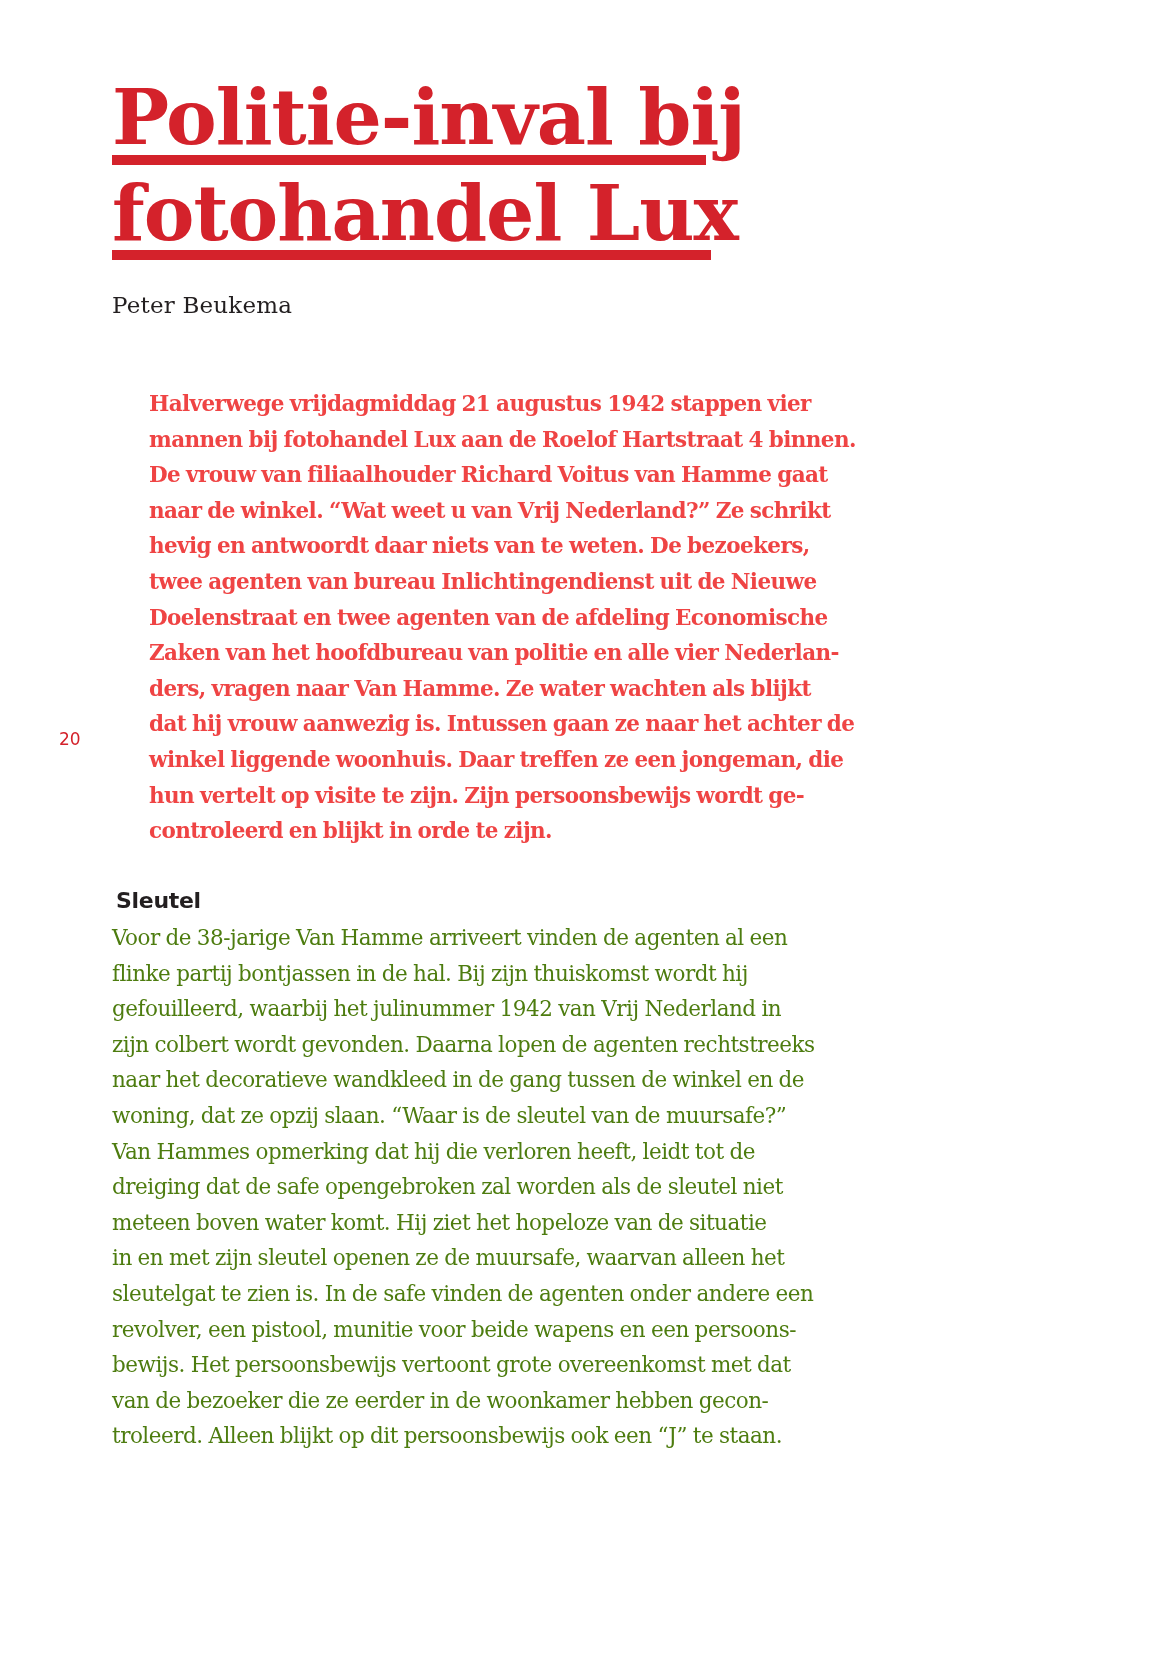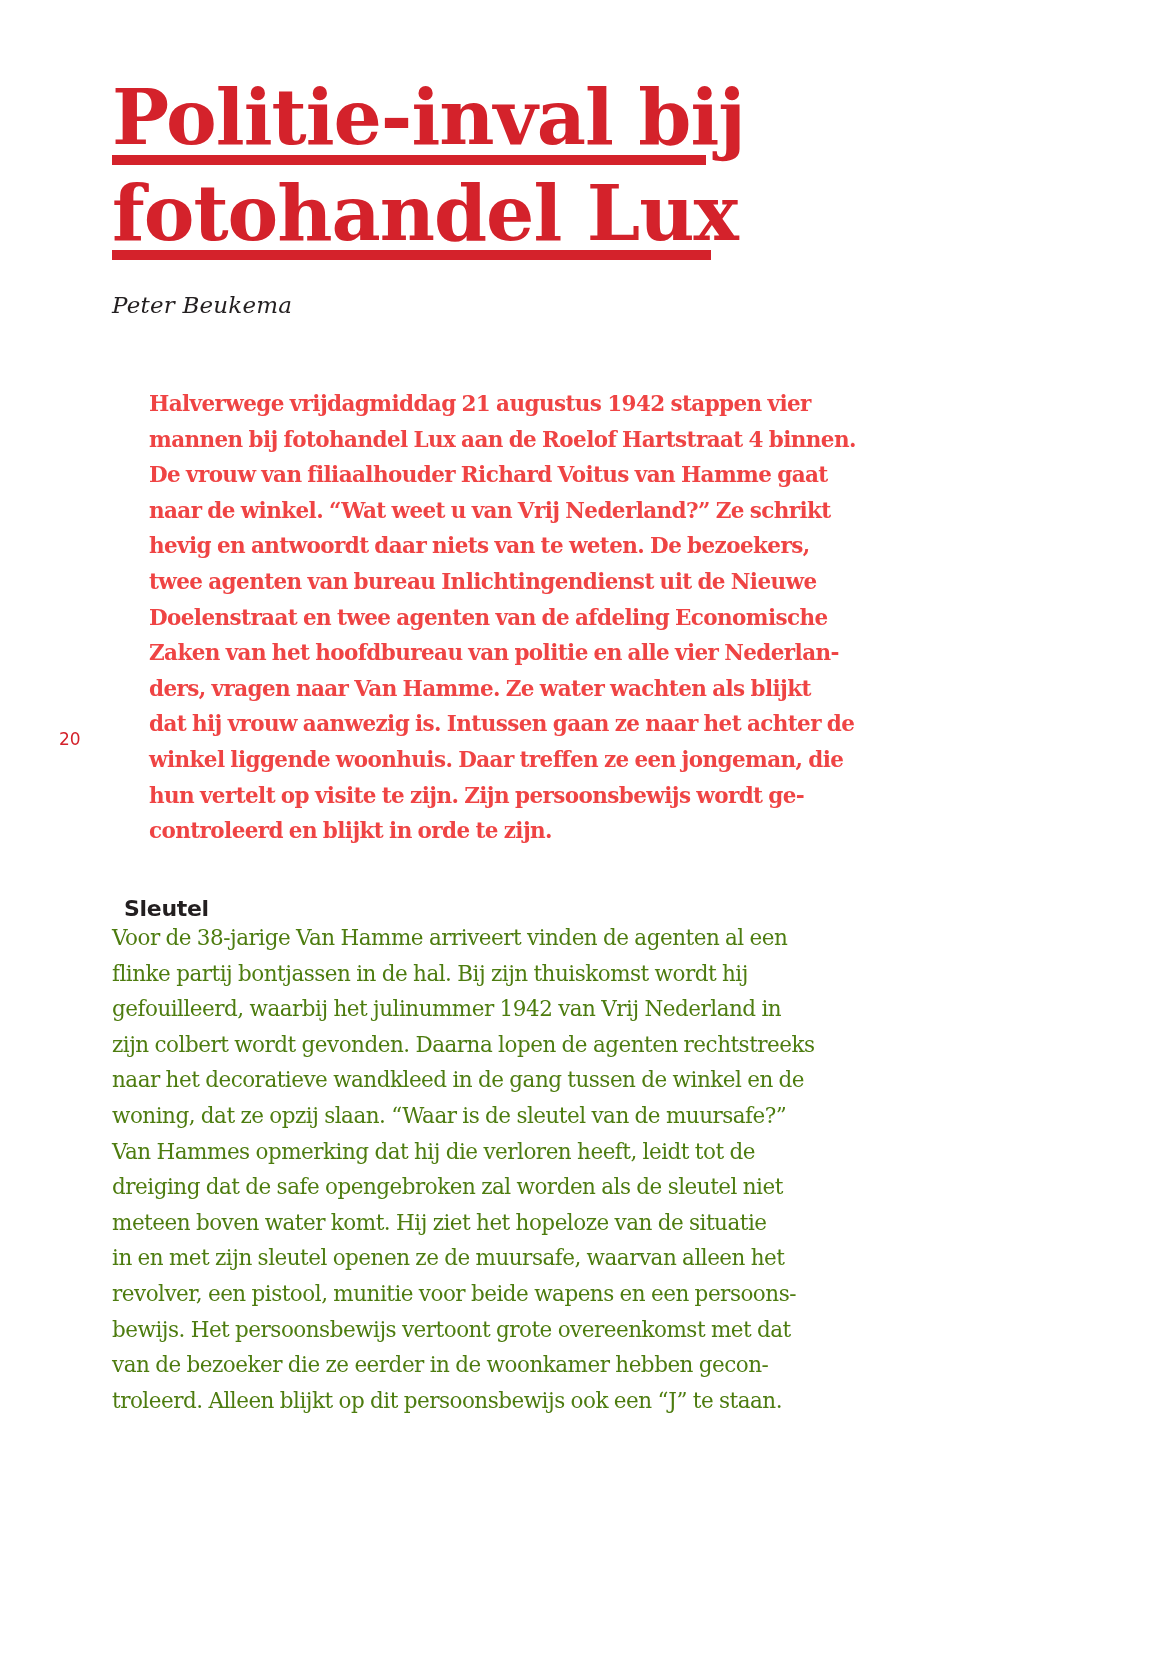--- a/index.html
+++ b/index.html
@@ -59,21 +59,20 @@
     }
     .author {
       position: absolute;
       left: 112px;
       top: 292px;
       margin: 0;
       font-family: "DejaVu Serif", serif;
       font-size: 23px;
       color: #231f20;
       letter-spacing: 0.2px;
-      font-style: italic;
     }
     .intro {
       position: absolute;
       left: 149px;
       top: 386px;
       width: 800px;
       margin: 0;
       font-family: "DejaVu Serif", serif;
       font-weight: bold;
       font-size: 21.5px;
@@ -92,21 +91,21 @@
       top: 713px;
       font-family: "DejaVu Sans", sans-serif;
       font-size: 17px;
       color: #d4222b;
       margin: 16px;
     }
     .section-heading {
       position: absolute;
       left: 112px;
       top: 884px;
-      margin: 12px;
+      margin: 4px;
       font-family: "DejaVu Sans", sans-serif;
       font-weight: bold;
       font-size: 22px;
       color: #231f20;
       letter-spacing: -0.3px;
     }
     .body-text {
       position: absolute;
       left: 112px;
       top: 920px;
@@ -162,19 +161,20 @@
     <span class="ln">Voor de 38-jarige Van Hamme arriveert vinden de agenten al een</span>
     <span class="ln">flinke partij bontjassen in de hal. Bij zijn thuiskomst wordt hij</span>
     <span class="ln">gefouilleerd, waarbij het julinummer 1942 van Vrij Nederland in</span>
     <span class="ln">zijn colbert wordt gevonden. Daarna lopen de agenten rechtstreeks</span>
     <span class="ln">naar het decoratieve wandkleed in de gang tussen de winkel en de</span>
     <span class="ln">woning, dat ze opzij slaan. “Waar is de sleutel van de muursafe?”</span>
     <span class="ln">Van Hammes opmerking dat hij die verloren heeft, leidt tot de</span>
     <span class="ln">dreiging dat de safe opengebroken zal worden als de sleutel niet</span>
     <span class="ln">meteen boven water komt. Hij ziet het hopeloze van de situatie</span>
     <span class="ln">in en met zijn sleutel openen ze de muursafe, waarvan alleen het</span>
+    <span class="ln">sleutelgat te zien is. In de safe vinden de agenten onder andere een</span>
     <span class="ln">revolver, een pistool, munitie voor beide wapens en een persoons-</span>
     <span class="ln">bewijs. Het persoonsbewijs vertoont grote overeenkomst met dat</span>
     <span class="ln">van de bezoeker die ze eerder in de woonkamer hebben gecon-</span>
     <span class="ln">troleerd. Alleen blijkt op dit persoonsbewijs ook een “J” te staan.</span>
   </div>
 
 </div>
 
 </body></html>

